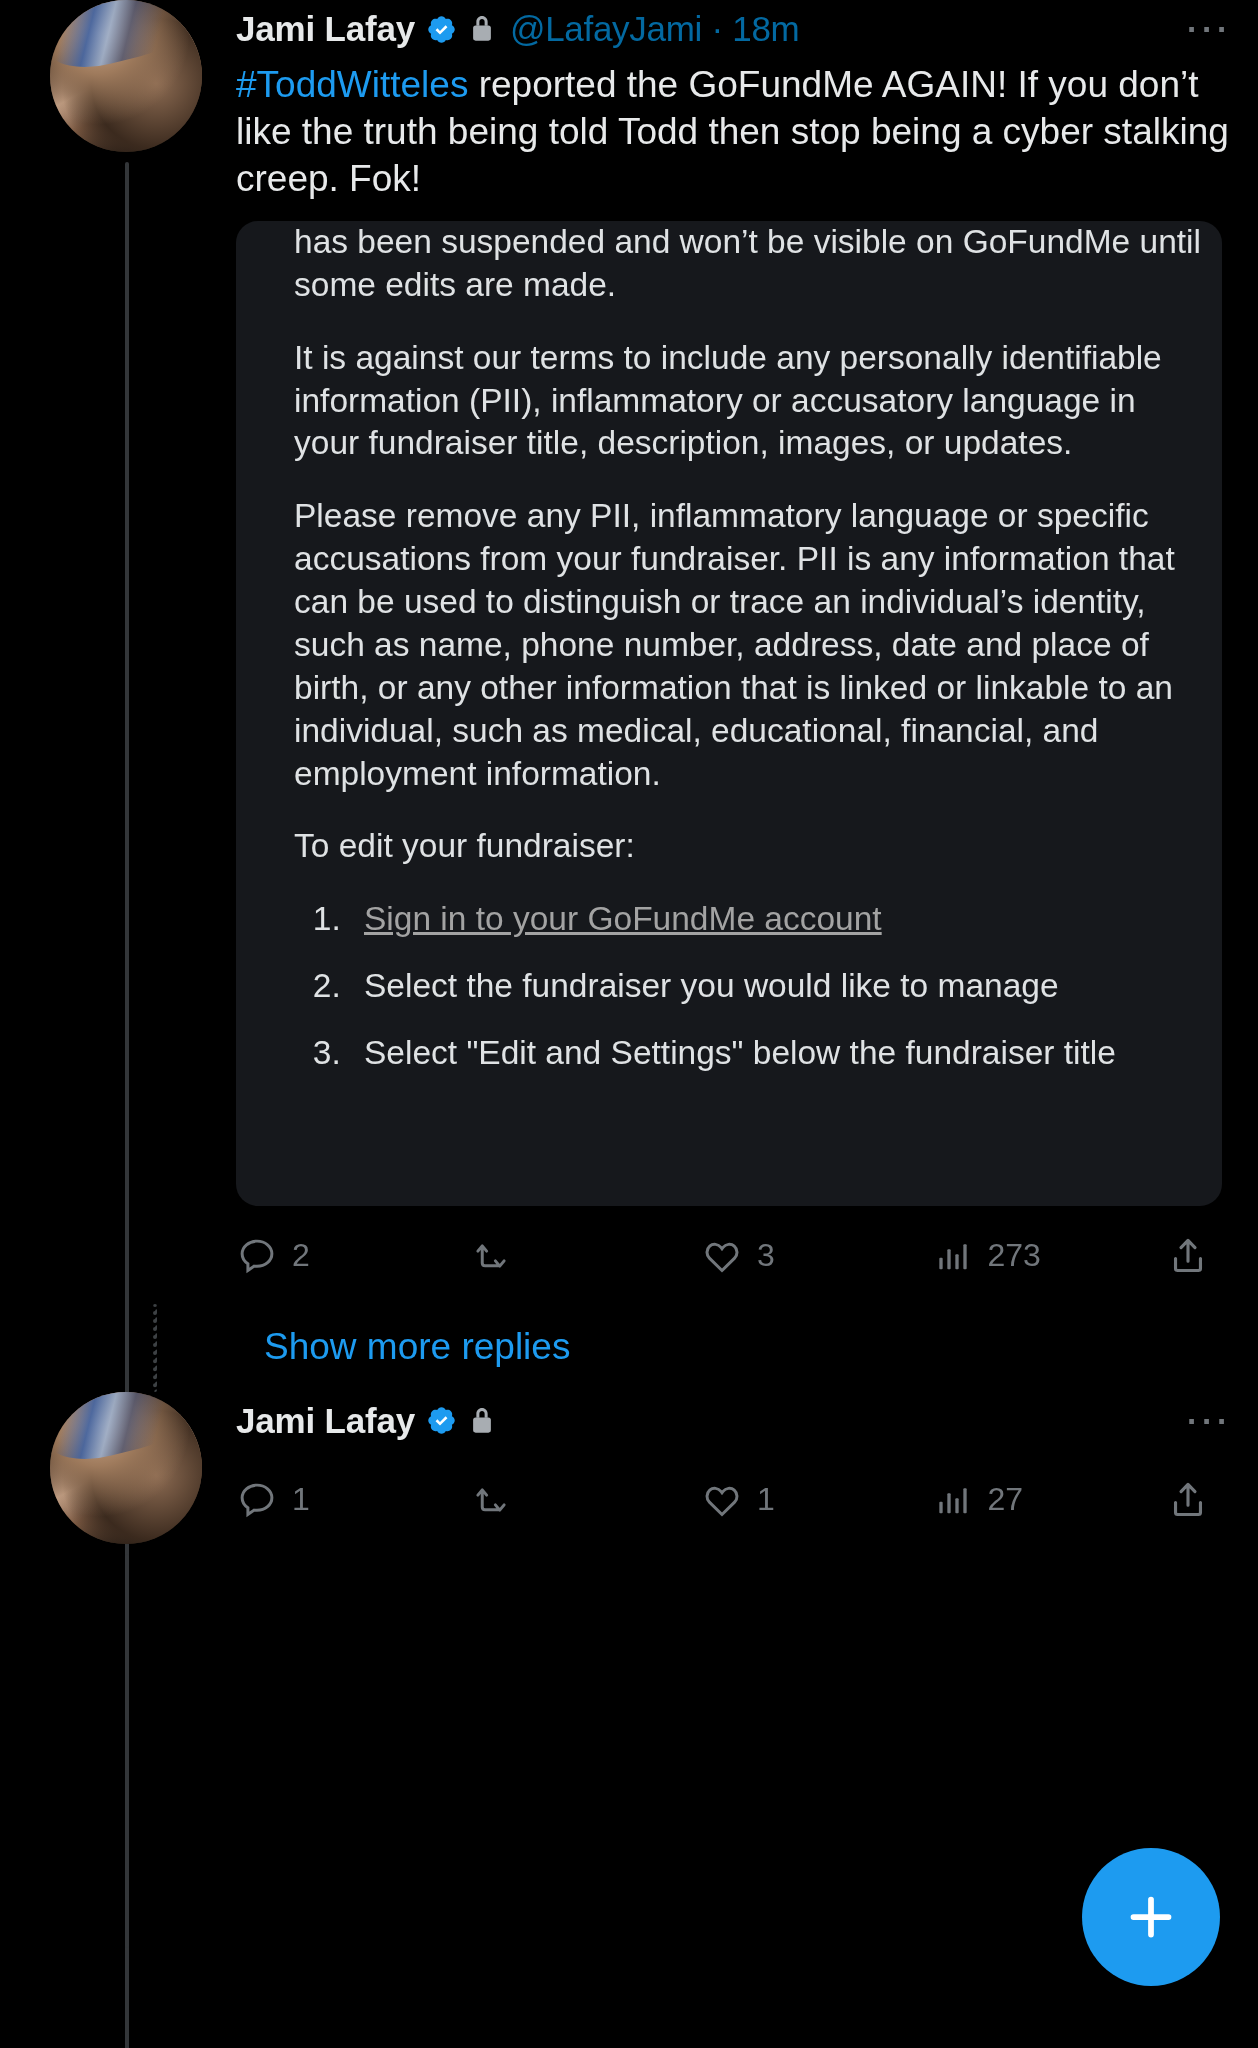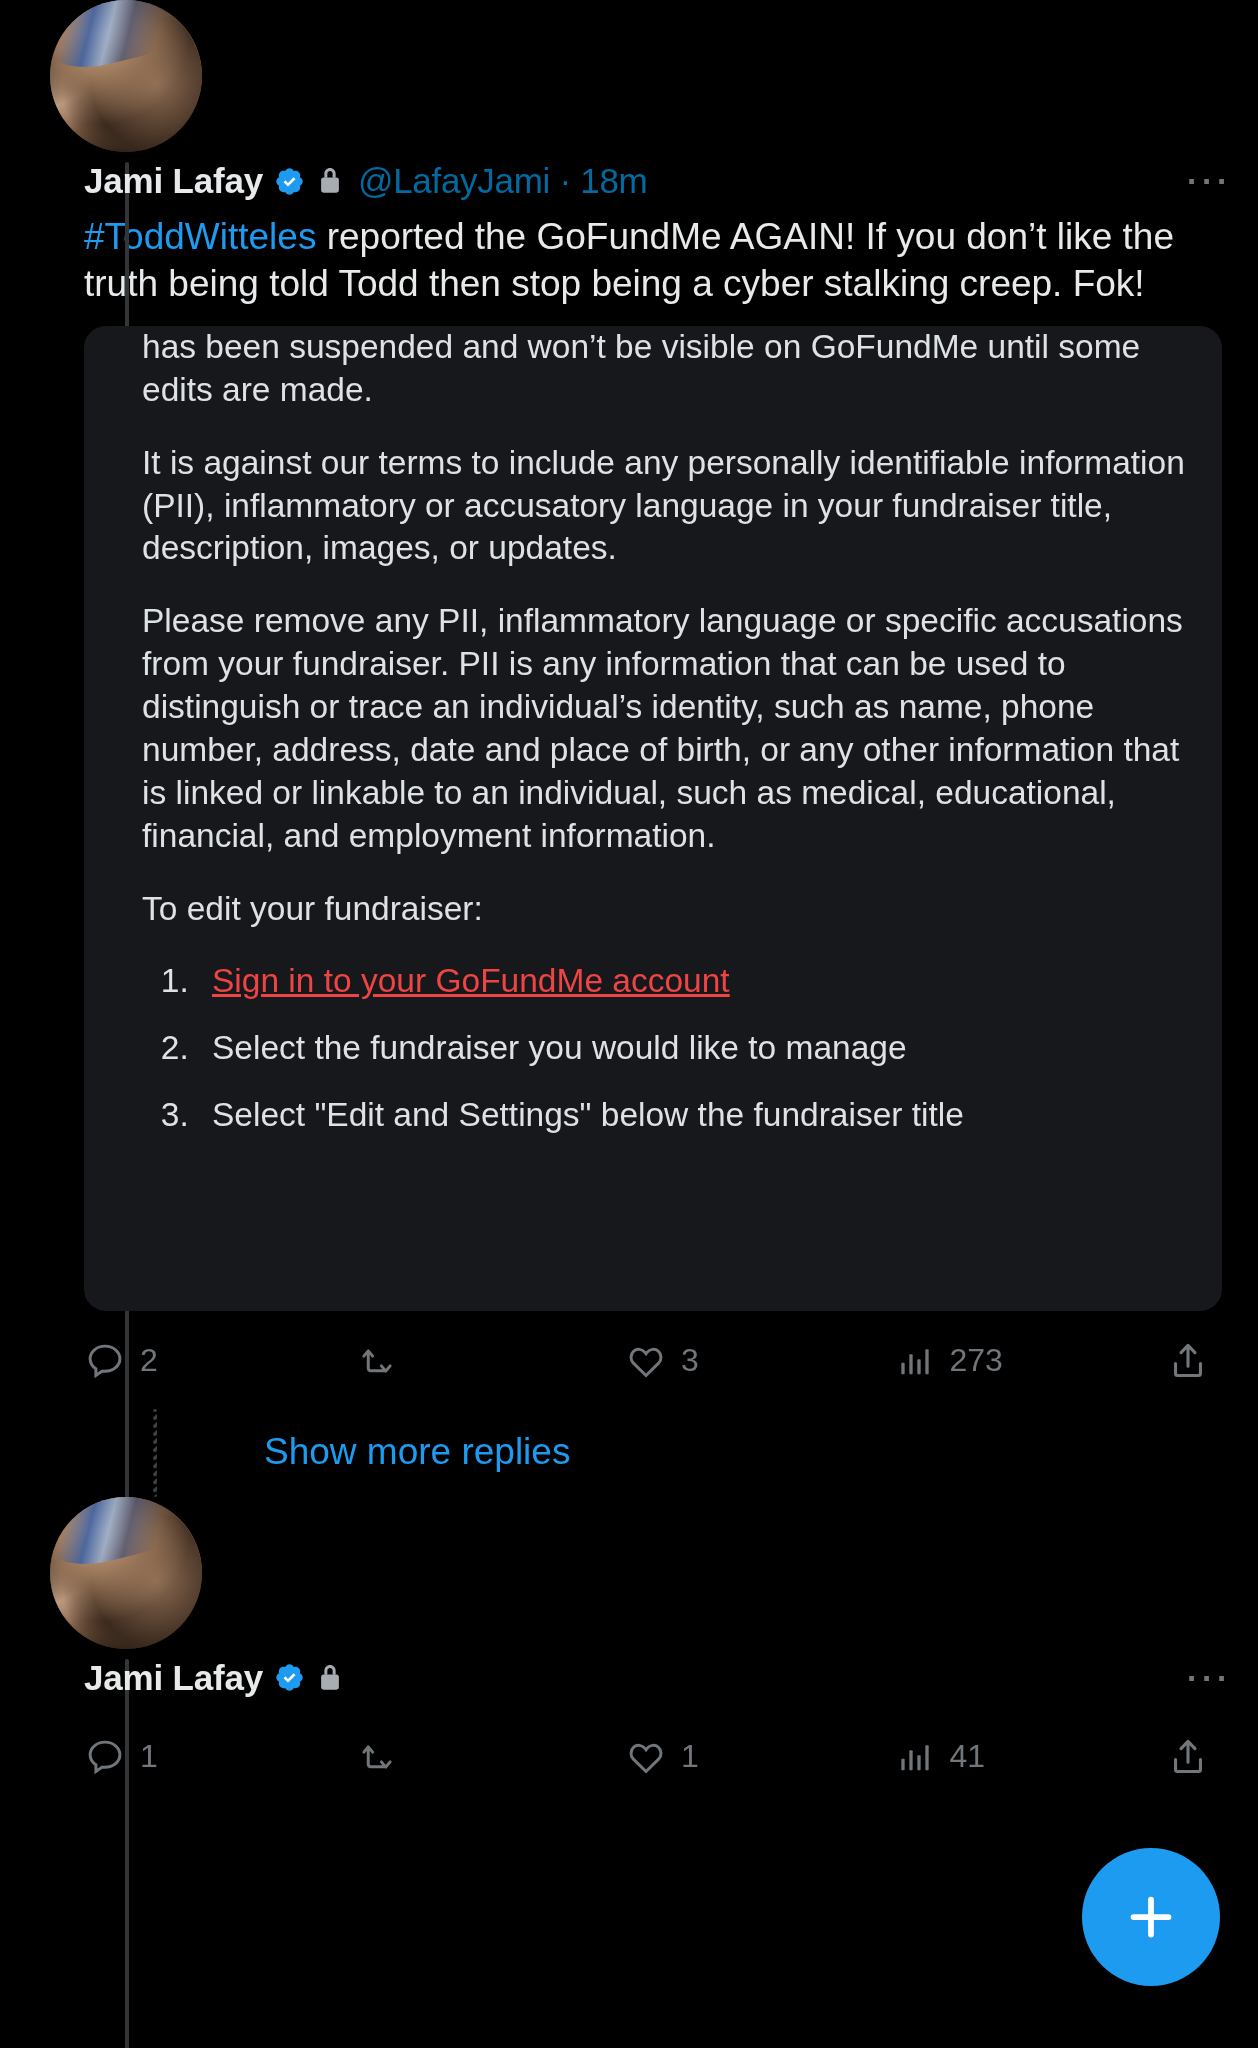--- a/index.html
+++ b/index.html
@@ -9,21 +9,21 @@
   }
   body {
     font-family:"Liberation Sans", sans-serif;
     color:#e7e9ea;
     position:relative;
   }
 
   .thread { position:relative; width:1258px; height:2048px; }
 
   
-  .tweet { position:relative; display:flex; padding:0 26px 0 50px;flex-direction:column; }
+  .tweet { position:relative; display:flex; padding:0 26px 0 50px; }
 
   .avatar-col { width:152px; flex:0 0 152px; position:relative; }
   .avatar {
     width:152px; height:152px; border-radius:50%;
     overflow:hidden; position:relative;
     background:#2a2116;
   }
   .avatar .ph {
     position:absolute; inset:0;
     background:
@@ -97,21 +97,21 @@
   }
   .card ol {
     margin:0 0 0 22px; padding:0 0 0 34px;
     list-style:decimal;
   }
   .card ol li {
     font-size:33.5px; line-height:1.28; color:#dfe2e4;
     margin-bottom:24px; padding-left:14px;
   }
   .card ol li::marker { color:#dfe2e4; }
-  .card a.cardlink { color:#ef4444; text-decoration:underline; }
+  .card a.cardlink { color:#a3a3a3; text-decoration:underline; }
 
   
   .actions {
     display:flex; align-items:center;
     height:96px; margin-top:2px;
     color:#71767b; padding-right:22px;
   }
   .act { display:flex; align-items:center; flex:1 1 0; }
   .act.last { flex:0 0 auto; margin-left:auto; }
   .act .cnt { font-size:32px; color:#71767b; margin-left:14px; }
@@ -284,21 +284,21 @@
         </div>
         <div class="act">
           <svg width="40" height="40" viewBox="0 0 24 24">
             <g fill="#71767b">
               <rect x="3.2" y="13" width="2" height="7" rx=".6"></rect>
               <rect x="8" y="8" width="2" height="12" rx=".6"></rect>
               <rect x="12.8" y="11" width="2" height="9" rx=".6"></rect>
               <rect x="17.6" y="5" width="2" height="15" rx=".6"></rect>
             </g>
           </svg>
-          <span class="cnt">41</span>
+          <span class="cnt">27</span>
         </div>
         <div class="act last">
           <svg width="44" height="44" viewBox="0 0 24 24">
             <path fill="none" stroke="#71767b" stroke-width="1.7" stroke-linecap="round" stroke-linejoin="round" d="M12 3.6v11.2M8.2 7.4 12 3.5l3.8 3.9M5.2 13.4v5.4c0 .6.5 1.1 1.1 1.1h11.4c.6 0 1.1-.5 1.1-1.1v-5.4"></path>
           </svg>
         </div>
       </div>
 
     </div>
   </div>

